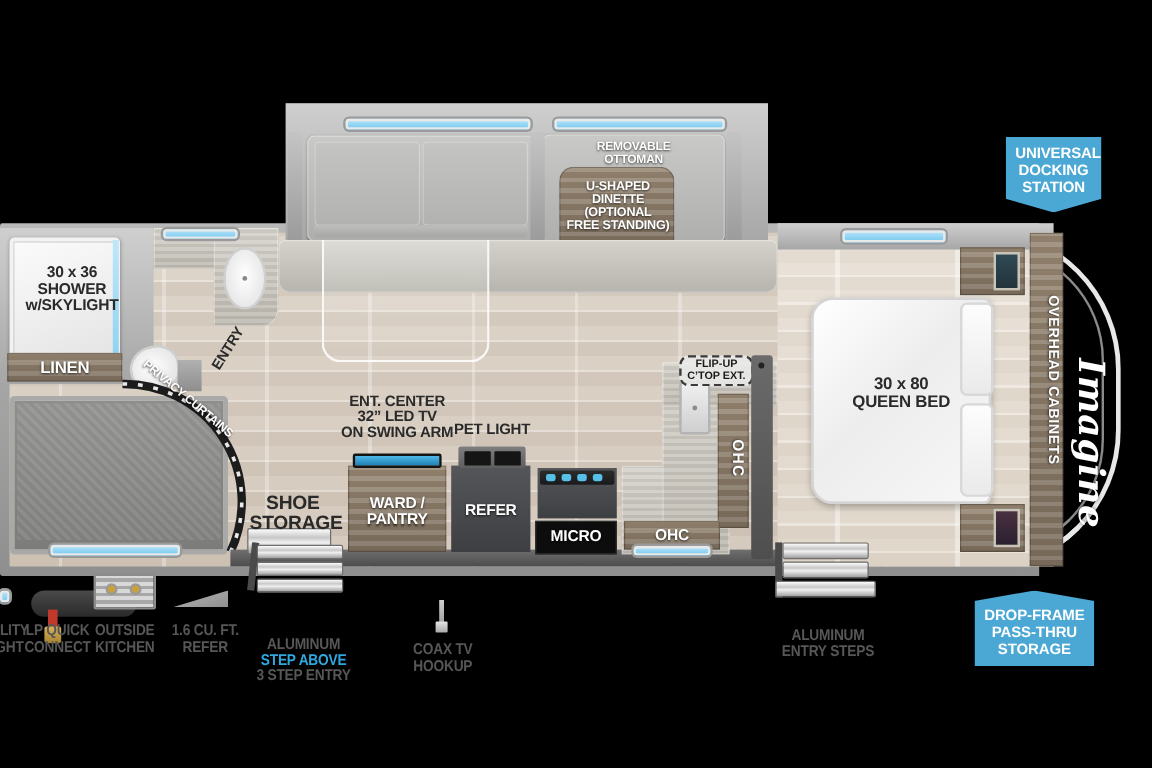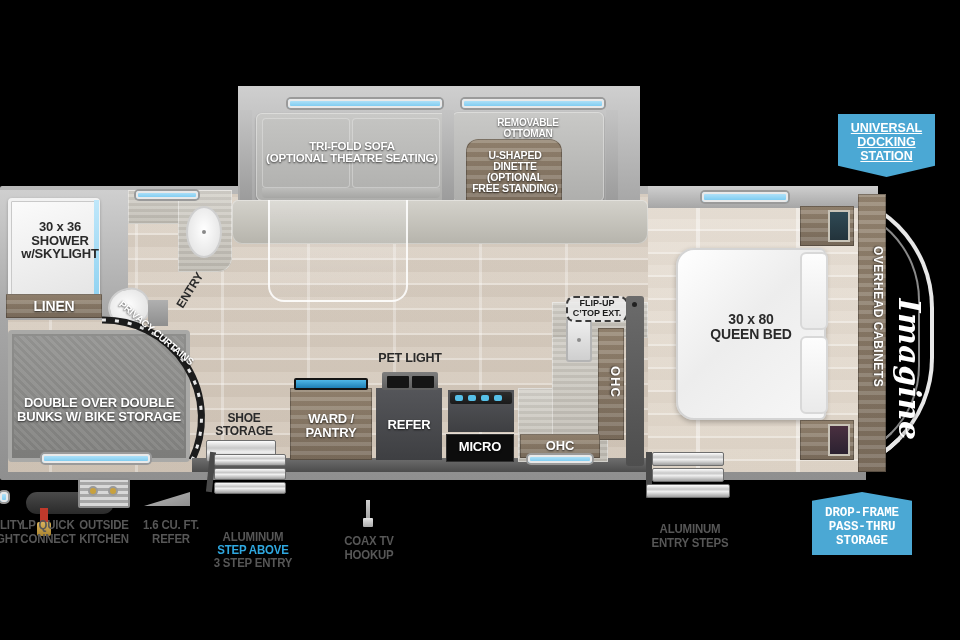--- a/index.html
+++ b/index.html
@@ -71,21 +71,21 @@
   .lbl-out { color: #575757; font-weight: 800; }
   .cond { transform: scaleX(.88); transform-origin: center; }
 
   
   .callout {
     position: absolute; background: #4ba8d4; color: #fff;
     font-weight: 700; text-align: center; line-height: 1.12;
     font-size: 12.5px; padding: 7px 8px; letter-spacing: -.1px;
   }
   .callout.notch-bottom { clip-path: polygon(0 0,100% 0,100% 82%,50% 100%,0 82%); padding-bottom: 14px; }
-  .callout.notch-top    { clip-path: polygon(0 14%,50% 0,100% 14%,100% 100%,0 100%); padding-top: 14px; font-family: Liberation Mono, monospace; }
+  .callout.notch-top    { clip-path: polygon(0 14%,50% 0,100% 14%,100% 100%,0 100%); padding-top: 14px; }
 
   
   .rearcap { background: #000; border-radius: 0 48px 48px 0; overflow: hidden; }
   .rearcap .swoosh {
     position: absolute; background: transparent;
     border: 4px solid #e8e8e8; border-radius: 0 140px 140px 0;
   }
   .imagine-logo {
     position: absolute; color: #fff; font-family: "DejaVu Serif", serif;
     font-style: italic; font-weight: 700; font-size: 30px;
@@ -136,22 +136,20 @@
 
   <div class="abs wall2" style="left:238px; top:86px; width:402px; height:118px;"></div>
 
   <div class="abs window" style="left:288px; top:99px; width:154px; height:9px;"></div>
   <div class="abs window" style="left:462px; top:99px; width:142px; height:9px;"></div>
 
   <div class="abs sofa" style="left:256px; top:113px; width:192px; height:88px;"></div>
   <div class="abs cushion" style="left:262px; top:118px; width:88px; height:70px;"></div>
   <div class="abs cushion" style="left:352px; top:118px; width:88px; height:70px;"></div>
   <div class="abs" style="left:262px; top:188px; width:178px; height:10px; background:linear-gradient(180deg,#bdbdbb,#a6a6a4); border-radius:0 0 4px 4px;"></div>
-  <div class="lbl lbl-w" style="left:256px; top:140px; width:192px; font-size:11.5px;">TRI-FOLD SOFA
-(OPTIONAL THEATRE SEATING)</div>
 
   <div class="abs sofa" style="left:452px; top:112px; width:152px; height:90px;"></div>
   <div class="lbl lbl-w" style="left:452px; top:118px; width:152px; font-size:10px;">REMOVABLE
 OTTOMAN</div>
   <div class="abs wood-cab" style="left:466px; top:139px; width:96px; height:72px; border-radius:12px;"></div>
   <div class="lbl lbl-w" style="left:460px; top:150px; width:110px; font-size:10.5px;">U-SHAPED
 DINETTE
 (OPTIONAL
 FREE STANDING)</div>
 
@@ -195,42 +193,43 @@
 
   <div class="lbl lbl-d" style="left:160px; top:284px; width:60px; font-size:12px; transform:rotate(-58deg); transform-origin:center;">ENTRY</div>
 
   <div class="abs" style="left:8px; top:330px; width:182px; height:132px;
               background:linear-gradient(180deg,#8e8e8c,#7c7c7a);
               border:4px solid #a9a9a7; border-radius:4px;"></div>
   <div class="abs" style="left:14px; top:336px; width:170px; height:114px;
               background:repeating-linear-gradient(45deg, rgba(255,255,255,.045) 0 3px, rgba(0,0,0,.045) 3px 6px),
                          linear-gradient(180deg,#979795,#858583); border-radius:3px;"></div>
   <div class="abs window" style="left:42px; top:454px; width:108px; height:9px;"></div>
-  <div class="lbl lbl-w" style="left:6px; top:396px; width:186px; font-size:13px;">DOUBLE OVER DOUBLE
-BUNKS W/ BIKE STORAGE</div>
 
   <div class="arc-curtain" style="left:96px; top:300px; width:118px; height:170px;">
     <svg width="118" height="170" viewBox="0 0 118 170">
       <path d="M6 20 A 98 98 0 0 1 96 160" fill="none" stroke="#1c1c1c" stroke-width="7"></path>
       <path d="M6 20 A 98 98 0 0 1 96 160" fill="none" stroke="#e9e9e9" stroke-width="3" stroke-dasharray="4 9"></path>
     </svg>
   </div>
   <div class="lbl lbl-w" style="left:94px; top:328px; width:124px; font-size:10px; transform:rotate(40deg); transform-origin:center;">PRIVACY CURTAINS</div>
 
   <div class="abs" style="left:192px; top:458px; width:464px; height:14px; background:linear-gradient(180deg,#6f6f6f,#4c4c4c);"></div>
 
   <div class="abs step" style="left:206px; top:440px; width:70px; height:22px;"></div>
-  <div class="lbl lbl-d" style="left:208px; top:412px; width:72px; font-size:12px;">SHOE
+  <div class="lbl lbl-d" style="left:208px; top:412px; width:72px; font-size:16px;">SHOE
 STORAGE</div>
 
   <div class="abs wood-cab" style="left:290px; top:388px; width:82px; height:72px;"></div>
   <div class="lbl lbl-w" style="left:290px; top:412px; width:82px; font-size:13px;">WARD /
 PANTRY</div>
   <div class="abs" style="left:294px; top:378px; width:74px; height:12px;
               background:linear-gradient(180deg,#4fb8e8,#1e7fb5); border:2px solid #141414; border-radius:2px;"></div>
+  <div class="lbl lbl-d" style="left:268px; top:328px; width:126px; font-size:12.5px;">ENT. CENTER
+32” LED TV
+ON SWING ARM</div>
 
   <div class="abs dark-cab" style="left:376px; top:388px; width:66px; height:72px;"></div>
   <div class="lbl lbl-w" style="left:376px; top:418px; width:66px; font-size:13px;">REFER</div>
 
   <div class="abs" style="left:382px; top:372px; width:56px; height:18px;
               background:linear-gradient(180deg,#7e7e7e,#5e5e5e); border-radius:2px;"></div>
   <div class="abs" style="left:387px; top:376px; width:22px; height:12px; background:#151515; border-radius:1px;"></div>
   <div class="abs" style="left:412px; top:376px; width:22px; height:12px; background:#151515; border-radius:1px;"></div>
   <div class="lbl lbl-d" style="left:378px; top:352px; width:64px; font-size:12.5px;">PET LIGHT</div>
 
@@ -330,21 +329,21 @@
   <div class="lbl lbl-out cond" style="left:330px; top:534px; width:78px; font-size:13px;">COAX TV
 HOOKUP</div>
 
   <div class="abs" style="left:646px; top:452px; width:6px; height:46px; background:#4a4a4a;"></div>
   <div class="abs step" style="left:652px; top:452px; width:72px; height:14px;"></div>
   <div class="abs step" style="left:652px; top:468px; width:72px; height:14px;"></div>
   <div class="abs step" style="left:646px; top:484px; width:84px; height:14px;"></div>
   <div class="lbl lbl-out cond" style="left:636px; top:522px; width:108px; font-size:13px;">ALUMINUM
 ENTRY STEPS</div>
 
-  <div class="callout notch-bottom" style="left:838px; top:114px; width:97px; white-space:pre-line;text-decoration:underline;">UNIVERSAL
+  <div class="callout notch-bottom" style="left:838px; top:114px; width:80px; white-space:pre-line;">UNIVERSAL
 DOCKING
 STATION</div>
 
   <div class="callout notch-top" style="left:812px; top:492px; width:100px; white-space:pre-line;">DROP-FRAME
 PASS-THRU
 STORAGE</div>
 
 </div>
 
 </body></html>

